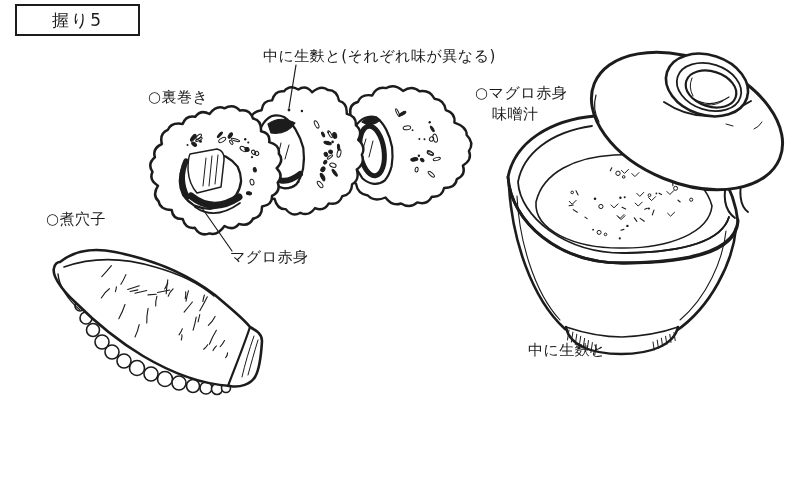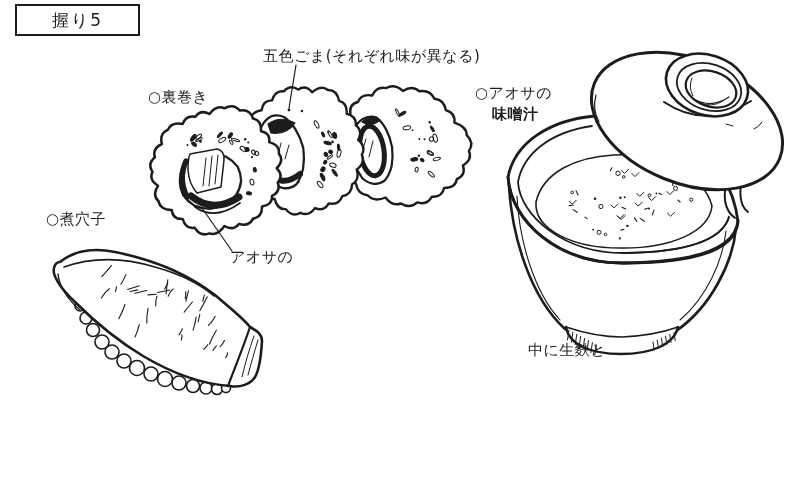--- a/index.html
+++ b/index.html
@@ -2,21 +2,21 @@
 <html><head>
 <meta charset="utf-8">
 <style>
   html,body{margin:0;padding:0;background:#fff;}
   .canvas{position:relative;width:800px;height:500px;background:#fff;overflow:hidden;
           font-family:"DejaVu Sans","Liberation Sans",sans-serif;color:#1c1c1c;padding-left:6px;}
   #art{position:absolute;left:0;top:0;}
   .lbl{position:absolute;font-size:15px;letter-spacing:0.5px;white-space:nowrap;line-height:21px;}
   .title-box{position:absolute;left:15px;top:4px;width:121px;height:28px;border:2px solid #1c1c1c;
              display:flex;align-items:center;justify-content:center;font-size:17px;letter-spacing:2px;}
-  .indent{padding-left:17px;font-weight:bold;}
+  .indent{padding-left:17px;}
 </style>
 </head>
 <body>
 
 <div class="canvas">
   <svg id="art" width="800" height="500" viewBox="0 0 800 500">
       <g>
         <path d="M462.9,165.5Q466.2,175.2 456.8,179.1Q455.7,187.9 444.1,188.0Q442.1,197.5 431.9,196.6Q427.2,205.4 417.3,202.4Q410.0,209.2 401.0,203.5Q392.0,206.6 385.5,197.5Q374.3,202.3 367.9,195.5Q357.6,194.1 356.0,183.6Q346.0,180.3 347.2,170.3Q338.2,165.0 342.1,156.0Q332.5,149.0 336.5,141.0Q331.4,132.2 339.9,126.1Q339.0,117.3 350.4,114.8Q348.6,104.3 357.9,102.0Q361.1,93.4 372.2,95.5Q376.5,85.9 386.3,88.1Q394.1,83.2 403.0,90.9Q412.1,84.9 419.5,91.3Q429.8,89.5 434.5,98.7Q444.5,99.9 445.8,110.2Q455.6,113.1 454.4,122.7Q466.8,126.7 466.7,135.2Q474.7,142.8 468.9,151.1Q472.7,159.8 462.9,165.5Z" fill="#fff" stroke="#1c1c1c" stroke-width="2.4" stroke-linecap="round" stroke-linejoin="round"></path>
         <ellipse cx="0" cy="0" rx="2.4" ry="1.5" fill="none" stroke="#1c1c1c" stroke-width="1" transform="translate(416.6 169.6) rotate(99)"></ellipse>
         <ellipse cx="0" cy="0" rx="3.3" ry="1.4" fill="none" stroke="#1c1c1c" stroke-width="1" transform="translate(430.3 152.6) rotate(28)"></ellipse>
@@ -242,25 +242,25 @@
         <circle cx="289" cy="110" r="1.4" fill="#1c1c1c"></circle>
         <path d="M232,251L202,208" fill="none" stroke="#1c1c1c" stroke-width="1.2" stroke-linecap="round" stroke-linejoin="round"></path>
       </g>
     </svg>
 
   <div class="title-box">
     <span>握り5</span>
   </div>
 
   <div class="lbl" style="left:148px;top:87px">○裏巻き</div>
-  <div class="lbl" style="left:263px;top:46px">五色ごま(それぞれ味が異なる)</div>
-  <div class="lbl" style="left:230px;top:247px">アオサの</div>
+  <div class="lbl" style="left:263px;top:46px">中に生麩と(それぞれ味が異なる)</div>
+  <div class="lbl" style="left:230px;top:247px">マグロ赤身</div>
   <div class="lbl" style="left:46px;top:209px">○煮穴子</div>
 
   <div class="lbl" style="left:475px;top:83px">
-    <div>○アオサの</div>
+    <div>○マグロ赤身</div>
     <div class="indent">味噌汁</div>
   </div>
 
   <div class="lbl" style="left:528px;top:340px;line-height:20px">
     <div>中に生麩と</div>
   </div>
 </div>
 
 </body></html>

